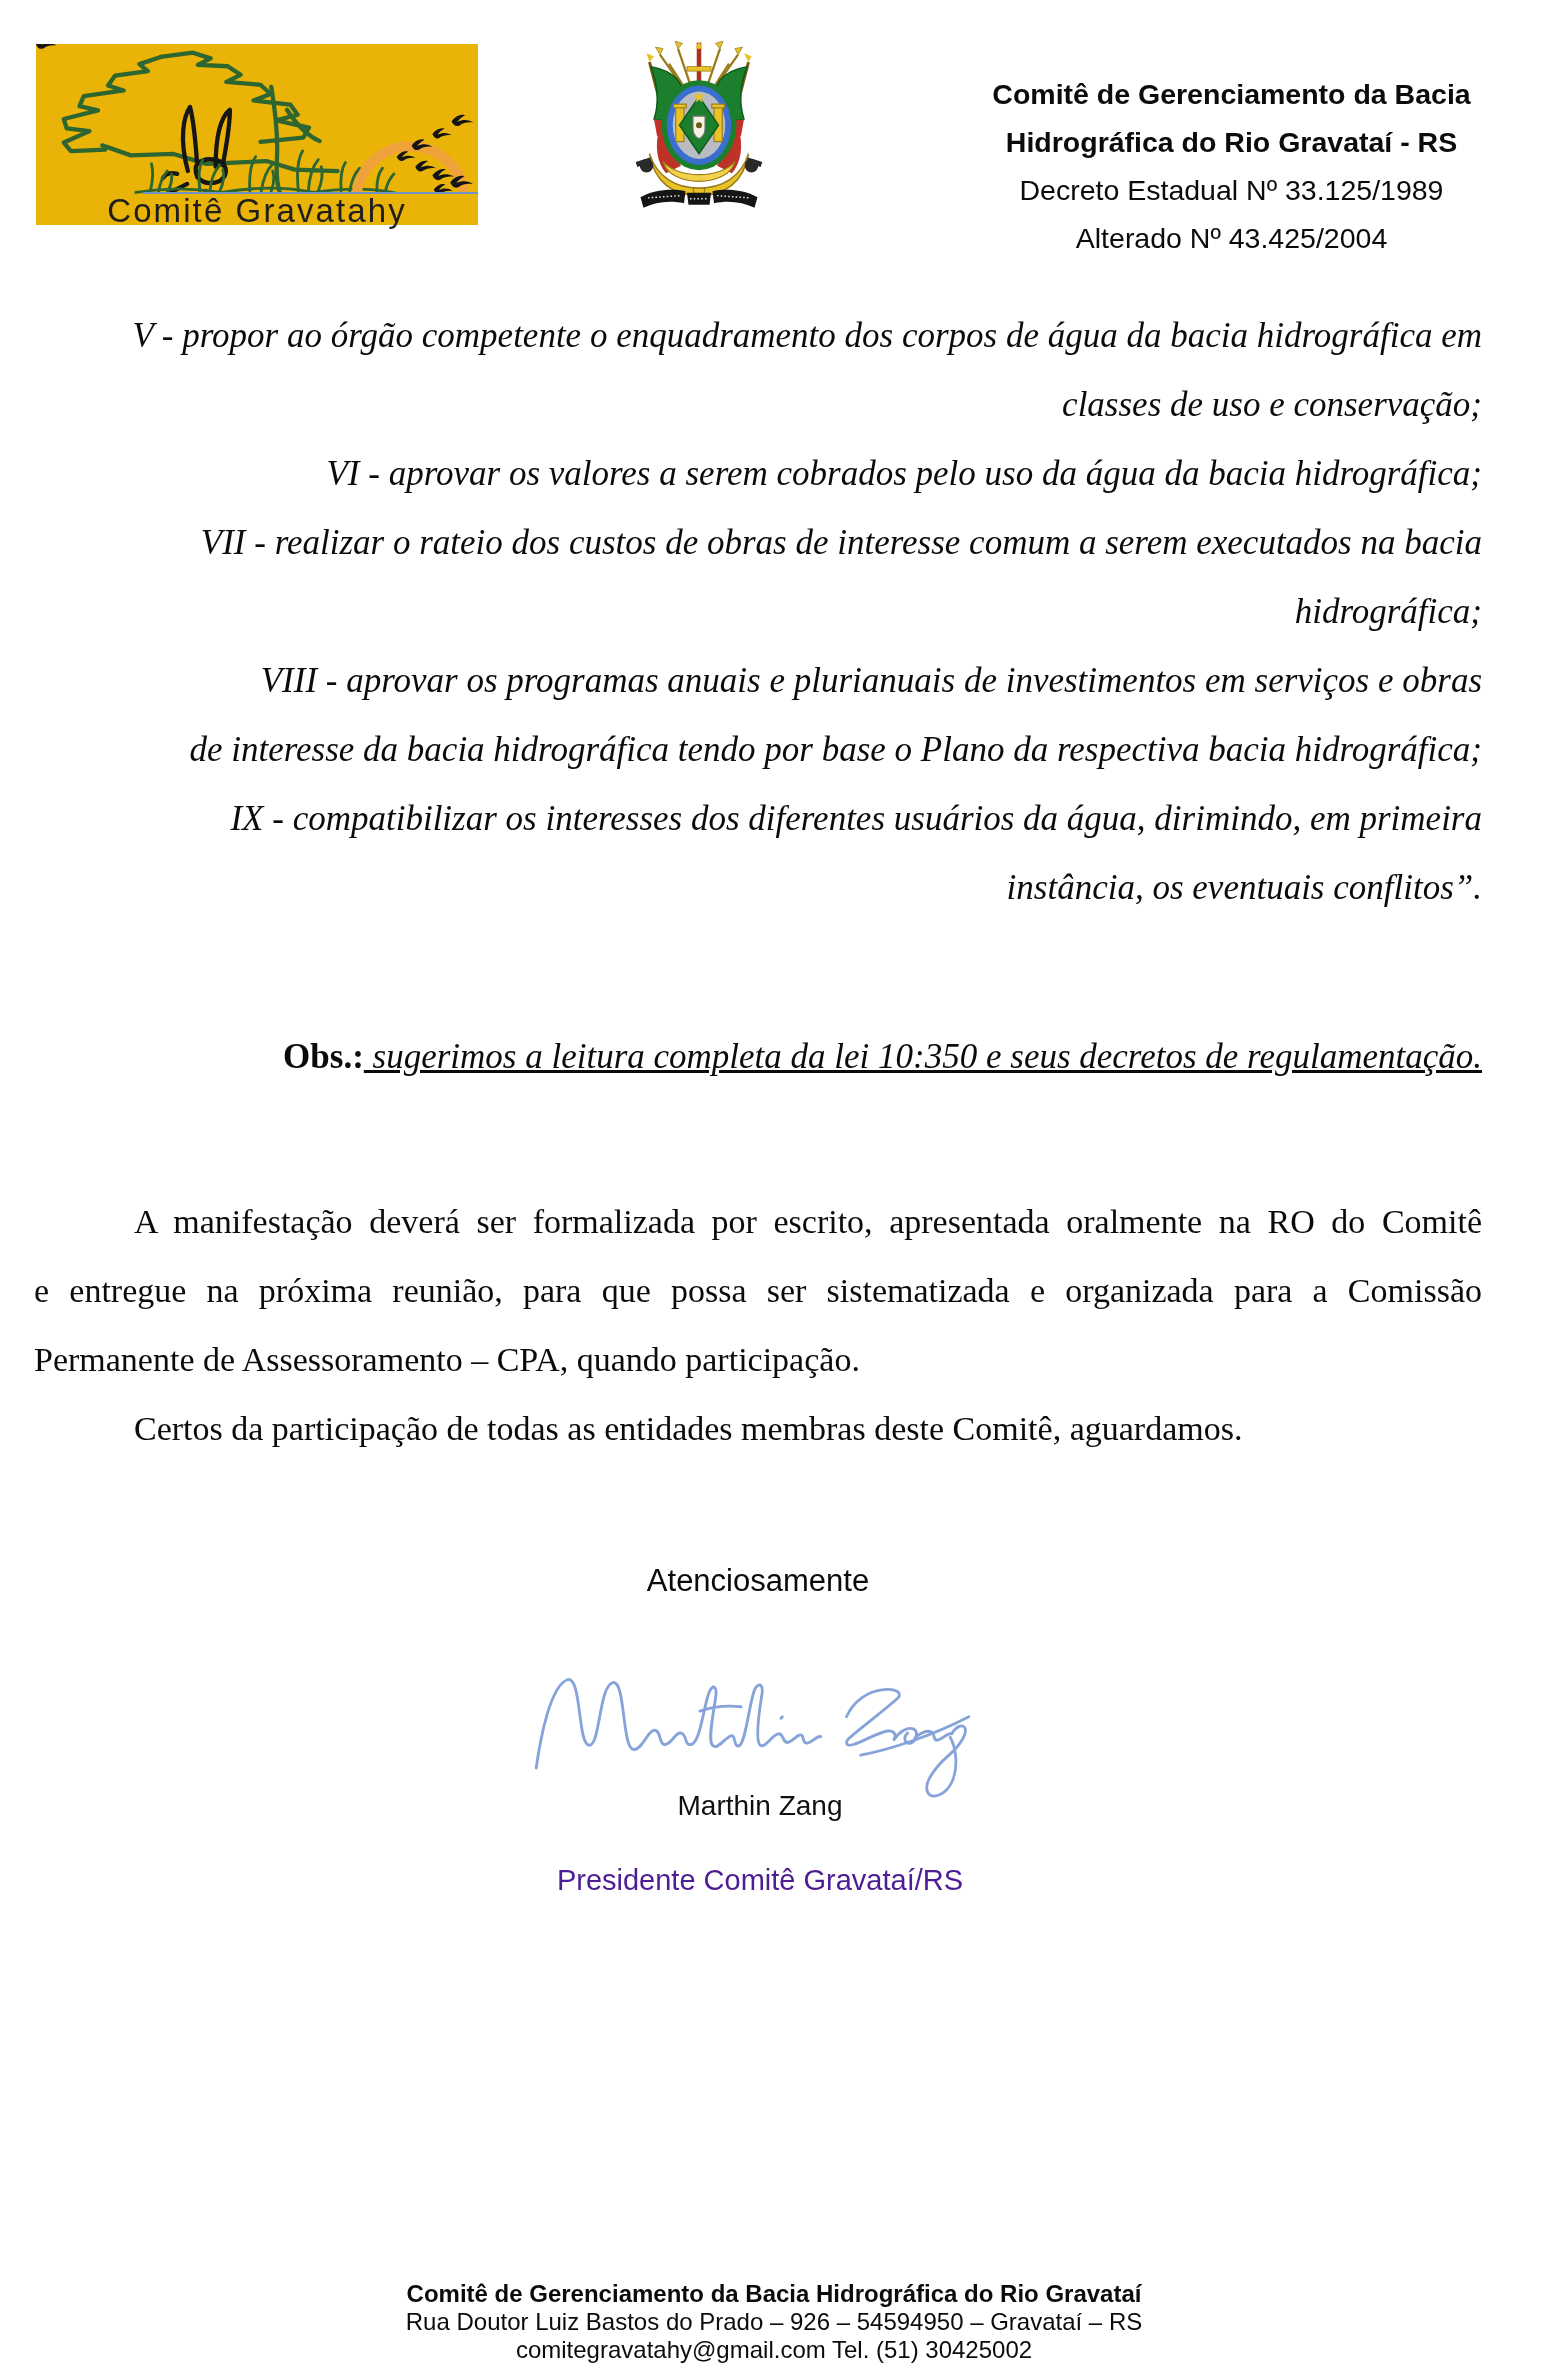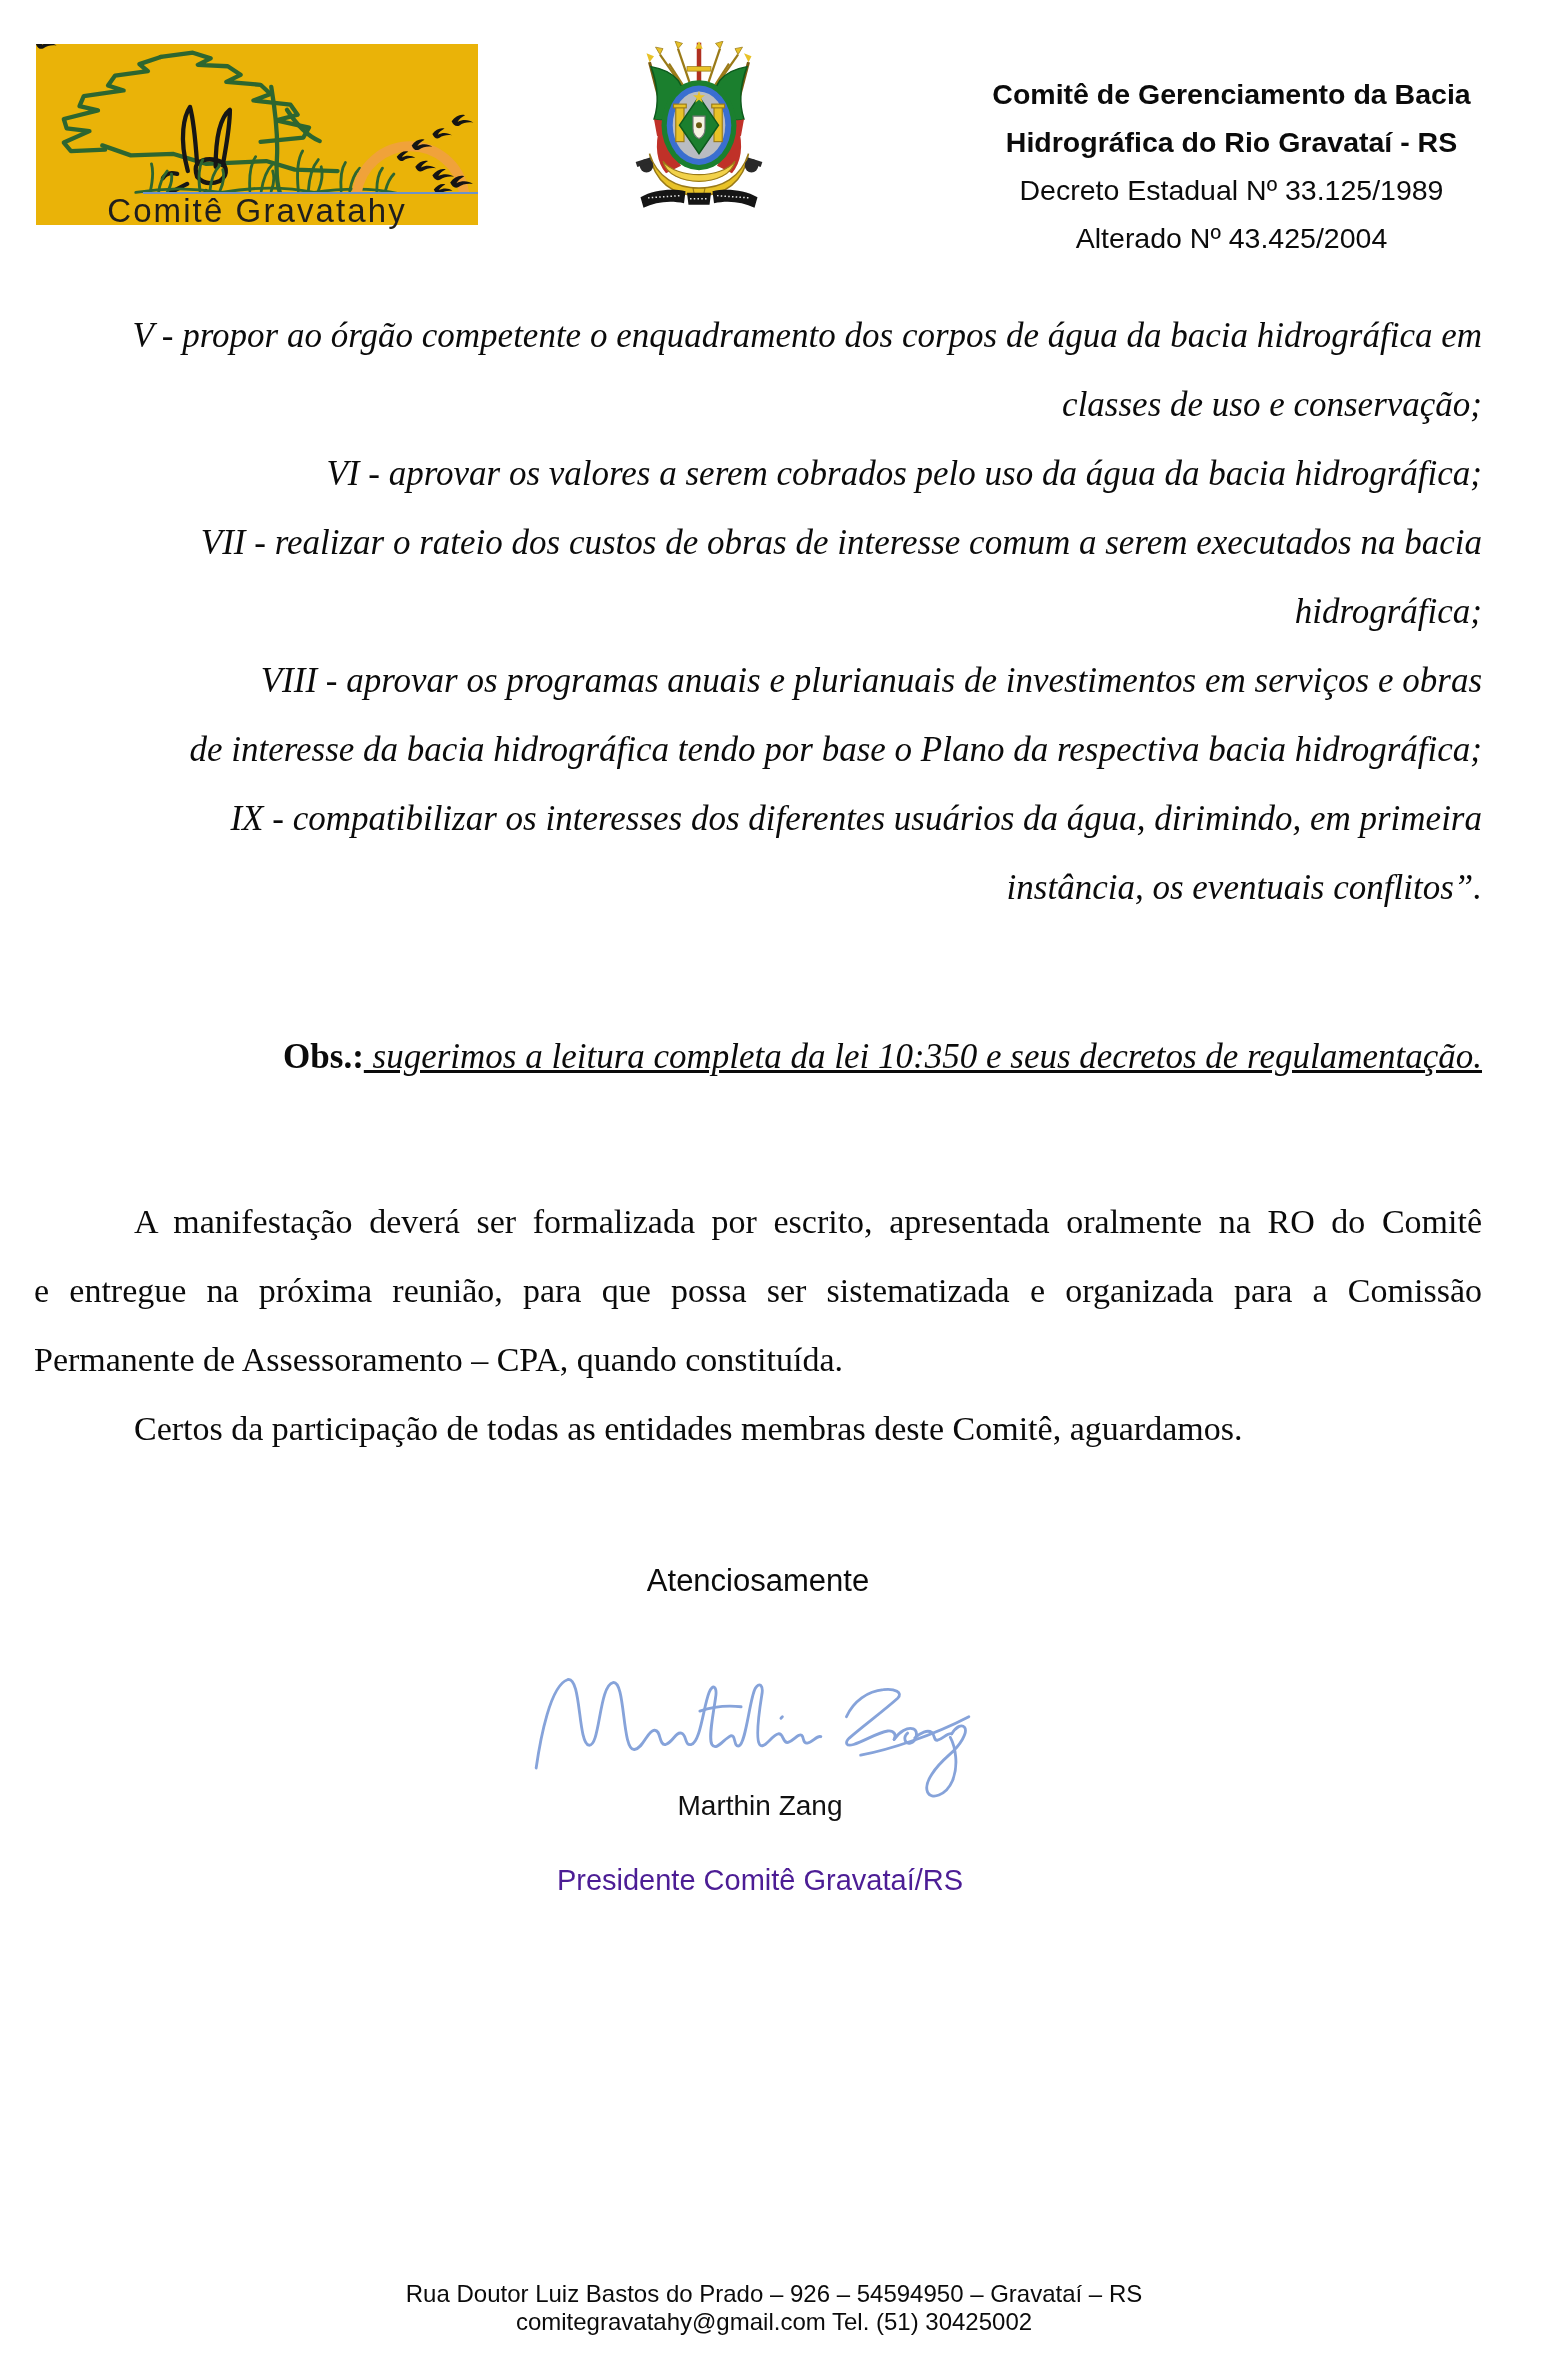--- a/index.html
+++ b/index.html
@@ -220,21 +220,21 @@
     <div class="clause-line">de interesse da bacia hidrográfica tendo por base o Plano da respectiva bacia hidrográfica;</div>
     <div class="clause-line">IX - compatibilizar os interesses dos diferentes usuários da água, dirimindo, em primeira</div>
     <div class="clause-line">instância, os eventuais conflitos”.</div>
 
     <div class="obs-line">
       <span class="obs-label">Obs.:</span><span class="obs-text"> sugerimos a leitura completa da lei 10:350 e seus decretos de regulamentação.</span>
     </div>
 
     <div class="just-line first-just">A manifestação deverá ser formalizada por escrito, apresentada oralmente na RO do Comitê</div>
     <div class="just-line">e entregue na próxima reunião, para que possa ser sistematizada e organizada para a Comissão</div>
-    <div class="plain-line">Permanente de Assessoramento – CPA, quando constituída.</div>
+    <div class="plain-line">Permanente de Assessoramento – CPA, quando participação.</div>
     <div class="plain-line indent">Certos da participação de todas as entidades membras deste Comitê, aguardamos.</div>
 
     <div class="salutation">Atenciosamente</div>
   </div>
 
   <div id="signature">
     <svg width="446" height="153" viewBox="0 0 625 215">
       <g stroke="#86a3da" stroke-width="4" fill="none" stroke-linecap="round" stroke-linejoin="round">
 
         <path d="M12,170 C18,128 32,54 56,46 C76,40 70,134 86,138 C102,141 100,54 120,50 C138,46 132,146 150,144 C163,142 168,118 178,117 C188,116 184,139 194,137 C204,134 208,119 216,121 C224,123 220,139 230,137 C243,133 247,84 255,64 C260,51 267,55 264,72 C260,100 254,128 259,137 C265,147 276,129 285,125 C293,122 289,141 297,139 C307,135 312,72 320,58 C325,49 332,53 329,68 C325,93 320,128 326,137 C332,145 343,124 352,122 C360,120 358,136 366,134 C375,131 380,121 385,124 C389,127 386,136 393,135 C401,134 406,124 412,126"></path>
@@ -250,18 +250,19 @@
         <path d="M596,122 C602,112 610,108 614,113 C619,120 608,138 592,152 C574,168 556,190 562,204 C567,215 588,209 597,188 C606,166 601,140 594,127"></path>
 
         <path d="M468,152 C510,144 570,124 620,98"></path>
       </g>
     </svg>
   </div>
   <div id="sig-name">Marthin Zang</div>
   <div id="sig-role">Presidente Comitê Gravataí/RS</div>
 
   <div id="footer">
+    <div class="b">Comitê de Gerenciamento da Bacia Hidrográfica do Rio Gravataí</div>
     <div>Rua Doutor Luiz Bastos do Prado – 926 – 54594950 – Gravataí – RS</div>
     <div>comitegravatahy@gmail.com Tel. (51) 30425002</div>
   </div>
 
 </div>
 
 
 </body></html>

